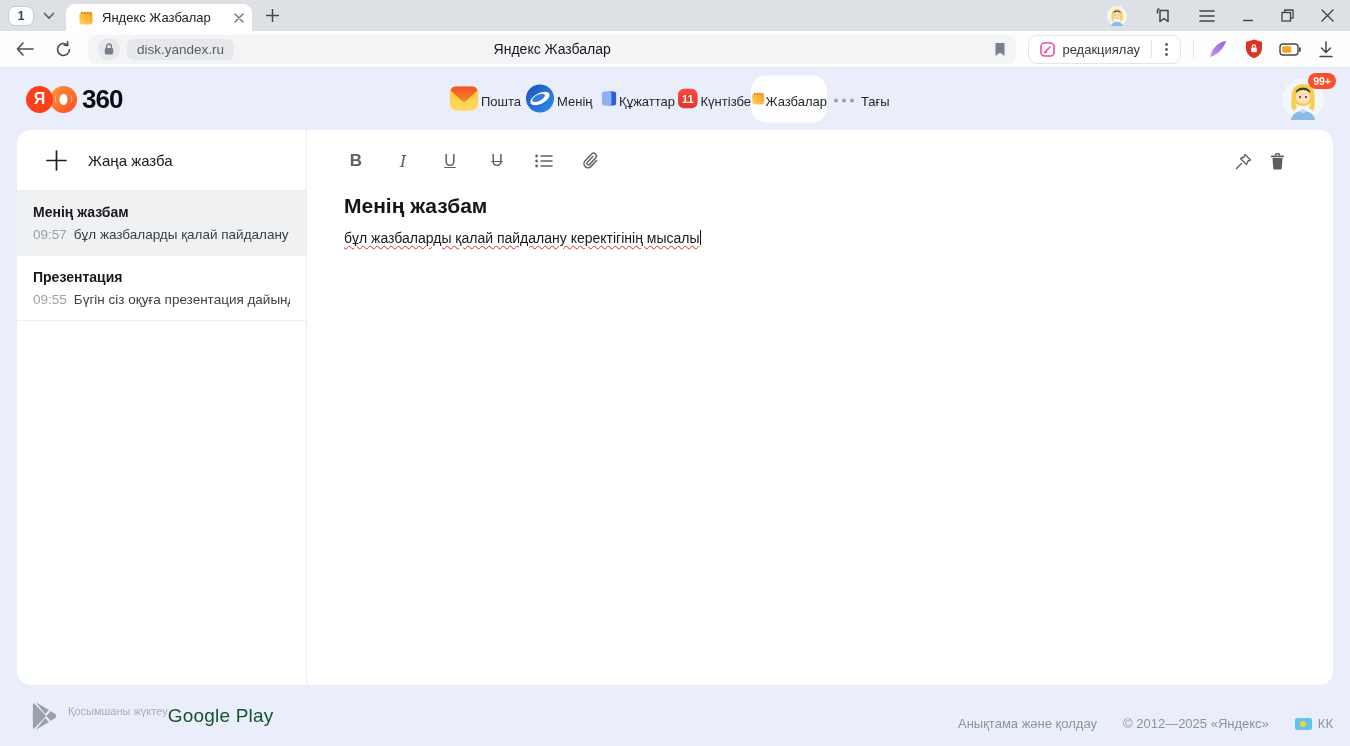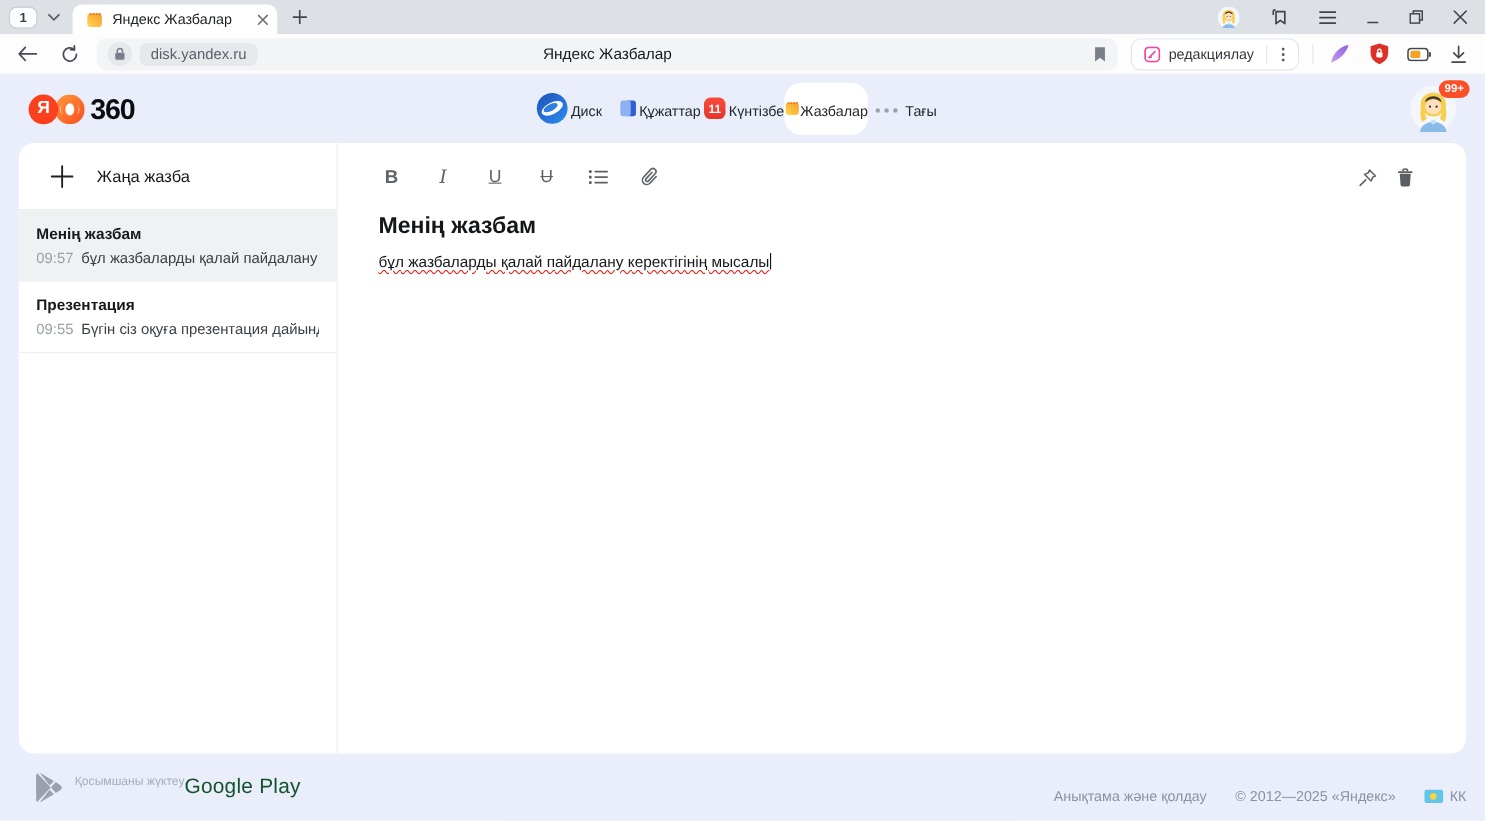--- a/index.html
+++ b/index.html
@@ -290,27 +290,34 @@
           <ellipse cx="13.5" cy="13.5" rx="4" ry="5.6" fill="#fff"></ellipse>
           <path d="M6.8 8.6 a6.9 6.9 0 0 0 0 9.8 a9.5 9.5 0 0 1 0 -9.8 Z" fill="#fff"></path>
           <path d="M20.2 8.6 a6.9 6.9 0 0 1 0 9.8 a9.5 9.5 0 0 0 0 -9.8 Z" fill="#fff"></path>
         </svg>
         <span class="logo-text">360</span>
       </div>
 
       <div class="services">
         <div class="service">
           <svg width="34" height="34" viewBox="0 0 34 34">
+            <rect x="3" y="5" width="28" height="24" rx="7" fill="url(#g-mail)"></rect>
+            <path d="M3.6 9 C4 6.3 6 5 9 5 H25 C28 5 30 6.3 30.4 9 L19.2 19.3 C18 20.4 16 20.4 14.8 19.3 Z" fill="url(#g-flap)"></path>
+          </svg>
+          <span class="lbl">Пошта</span>
+        </div>
+        <div class="service">
+          <svg width="34" height="34" viewBox="0 0 34 34">
             <circle cx="17" cy="17" r="14" fill="url(#g-disk)"></circle>
             <g transform="rotate(-27 17 17)">
               <ellipse cx="17" cy="17" rx="10.5" ry="5.2" fill="#fff"></ellipse>
               <ellipse cx="16" cy="15.8" rx="7" ry="3.1" fill="#2f7de0"></ellipse>
             </g>
           </svg>
-          <span class="lbl">Диск</span>
+          <span class="lbl">Менің</span>
         </div>
         <div class="service">
           <svg width="34" height="34" viewBox="0 0 34 34">
             <rect x="13" y="5" width="16" height="24" rx="4" fill="#2e5fd8"></rect>
             <rect x="5" y="5" width="16" height="24" rx="4" fill="#8fb0f2"></rect>
           </svg>
           <span class="lbl">Құжаттар</span>
         </div>
         <div class="service">
           <svg width="34" height="34" viewBox="0 0 34 34">

